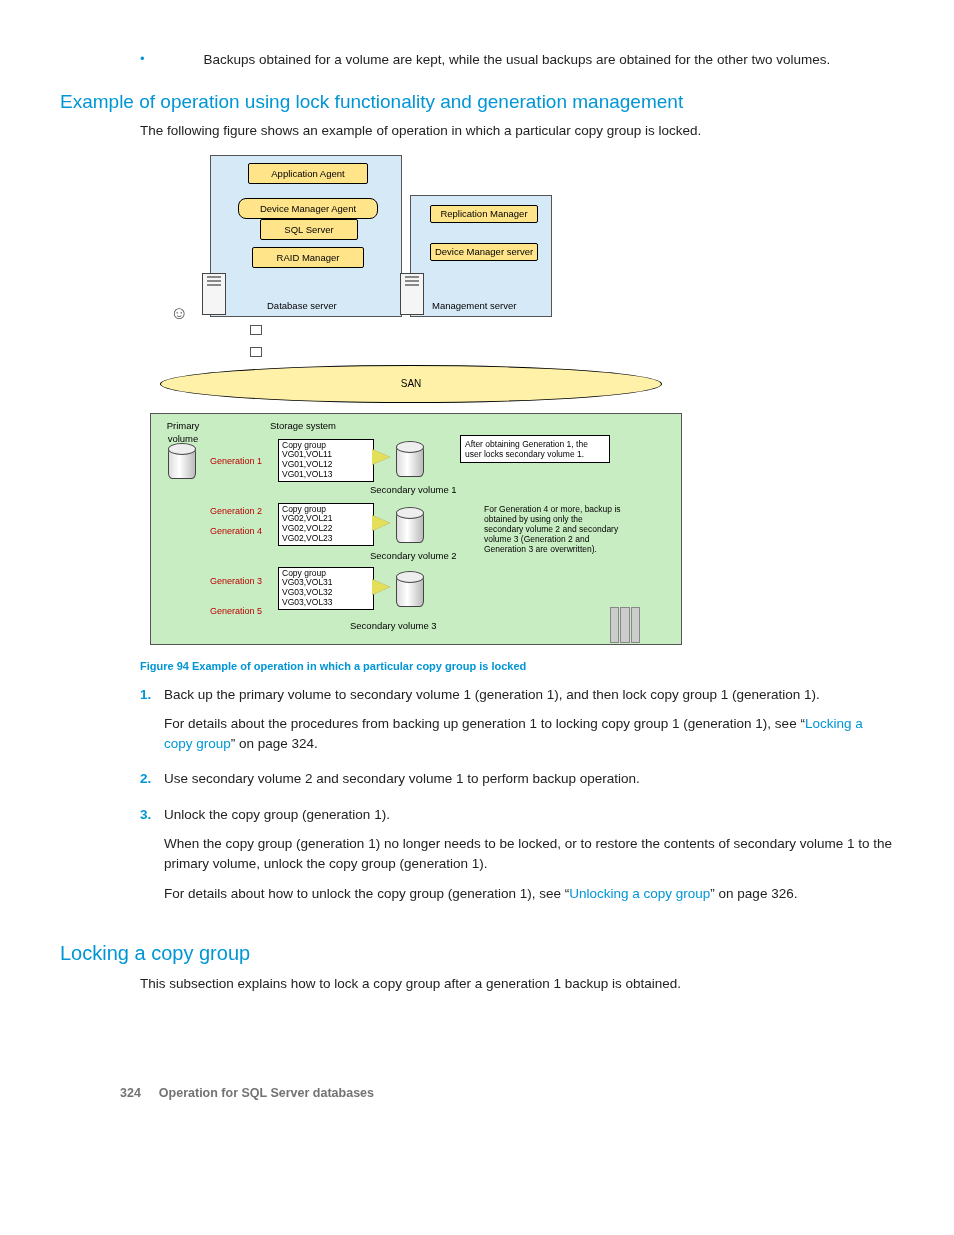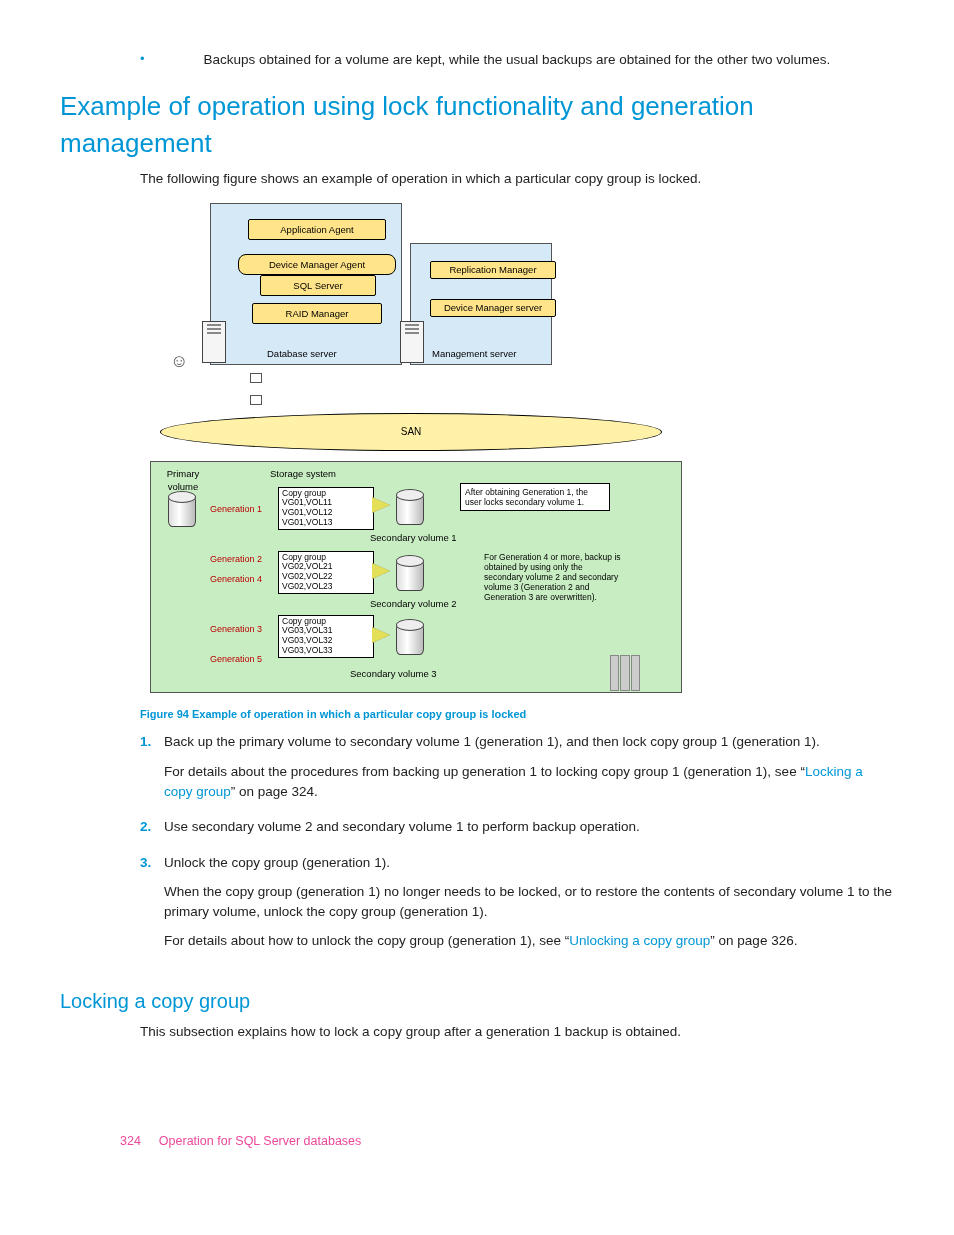--- a/index.html
+++ b/index.html
@@ -11,21 +11,21 @@
     padding: 50px 60px 30px 60px;
     width: 834px;
     line-height: 1.45;
   }
   .bullet-row { display: flex; margin: 0 0 14px 80px; }
   .bullet-dot { color: #0096d6; font-size: 13px; margin-right: 14px; flex: 0 0 auto; }
   .bullet-text { flex: 1; padding-left: 45px; }
   h2.section {
     font-family: Arial, Helvetica, sans-serif;
     font-weight: 400;
-    font-size: 26px;
+    font-size: 19px;
     color: #0096d6;
     margin: 18px 0 6px 0;
   }
   h3.subsection {
     font-family: Arial, Helvetica, sans-serif;
     font-weight: 400;
     font-size: 20px;
     color: #0096d6;
     margin: 26px 0 6px 0;
   }
@@ -39,37 +39,38 @@
   }
   ol.steps { list-style: none; padding: 0; margin: 0 0 0 80px; }
   ol.steps > li { display: flex; margin-bottom: 6px; }
   .step-num { color: #0096d6; font-weight: 700; width: 24px; flex: 0 0 24px; }
   .step-body { flex: 1; }
   .step-body p { margin: 0 0 10px 0; }
   a.xref { color: #0096d6; text-decoration: none; }
   .footer {
     margin-top: 90px;
     font-size: 12.5px;
-    color: #ec4899;
+    color: #737373;
     display: flex;
     gap: 18px;
     padding-left: 60px;
+    font-weight: bold;
   }
   
   .diagram {
     position: relative;
     width: 540px;
     height: 490px;
     font-family: Arial, sans-serif;
     font-size: 9.5px;
     color: #000;
   }
   .panel-blue1 { position:absolute; left:70px; top:0; width:190px; height:160px; background:#d6e9f7; border:1px solid #555; }
   .panel-blue2 { position:absolute; left:270px; top:40px; width:140px; height:120px; background:#d6e9f7; border:1px solid #555; }
-  .box-y { position:absolute; background:#ffe48a; border:1px solid #000; text-align:center; padding:3px 12px; border-radius:2px;margin-top:8px; }
+  .box-y { position:absolute; background:#ffe48a; border:1px solid #000; text-align:center; padding:3px 3px; border-radius:2px; }
   .dlabel { position:absolute; font-size:9.5px; }
   .san { position:absolute; left:20px; top:210px; width:500px; height:36px; background:#fff2a8; border:1px solid #000; border-radius:50%/50%; text-align:center; line-height:36px; font-size:10px; }
   .panel-green { position:absolute; left:10px; top:258px; width:530px; height:230px; background:#c9edc3; border:1px solid #555; }
   .cyl { position:absolute; width:26px; height:34px; }
   .cyl::before { content:""; position:absolute; left:0; top:4px; width:26px; height:30px; background:linear-gradient(90deg,#ddd,#fff 40%,#bbb); border:1px solid #444; border-radius:4px/6px; }
   .cyl::after { content:""; position:absolute; left:0; top:0; width:26px; height:10px; background:#eee; border:1px solid #444; border-radius:50%; }
   .cg-box { position:absolute; width:88px; border:1px solid #000; background:#fff; font-size:8.5px; line-height:1.15; padding:1px 3px; }
   .gen-label { position:absolute; color:#b00; font-size:9px; }
   .note-box { position:absolute; border:1px solid #000; background:#fff; font-size:8.5px; padding:3px 4px; line-height:1.2; }
   .arrow-r { position:absolute; width:0; height:0; border-top:8px solid transparent; border-bottom:8px solid transparent; border-left:18px solid #e4df59; filter:drop-shadow(0 0 0.5px #777); }

